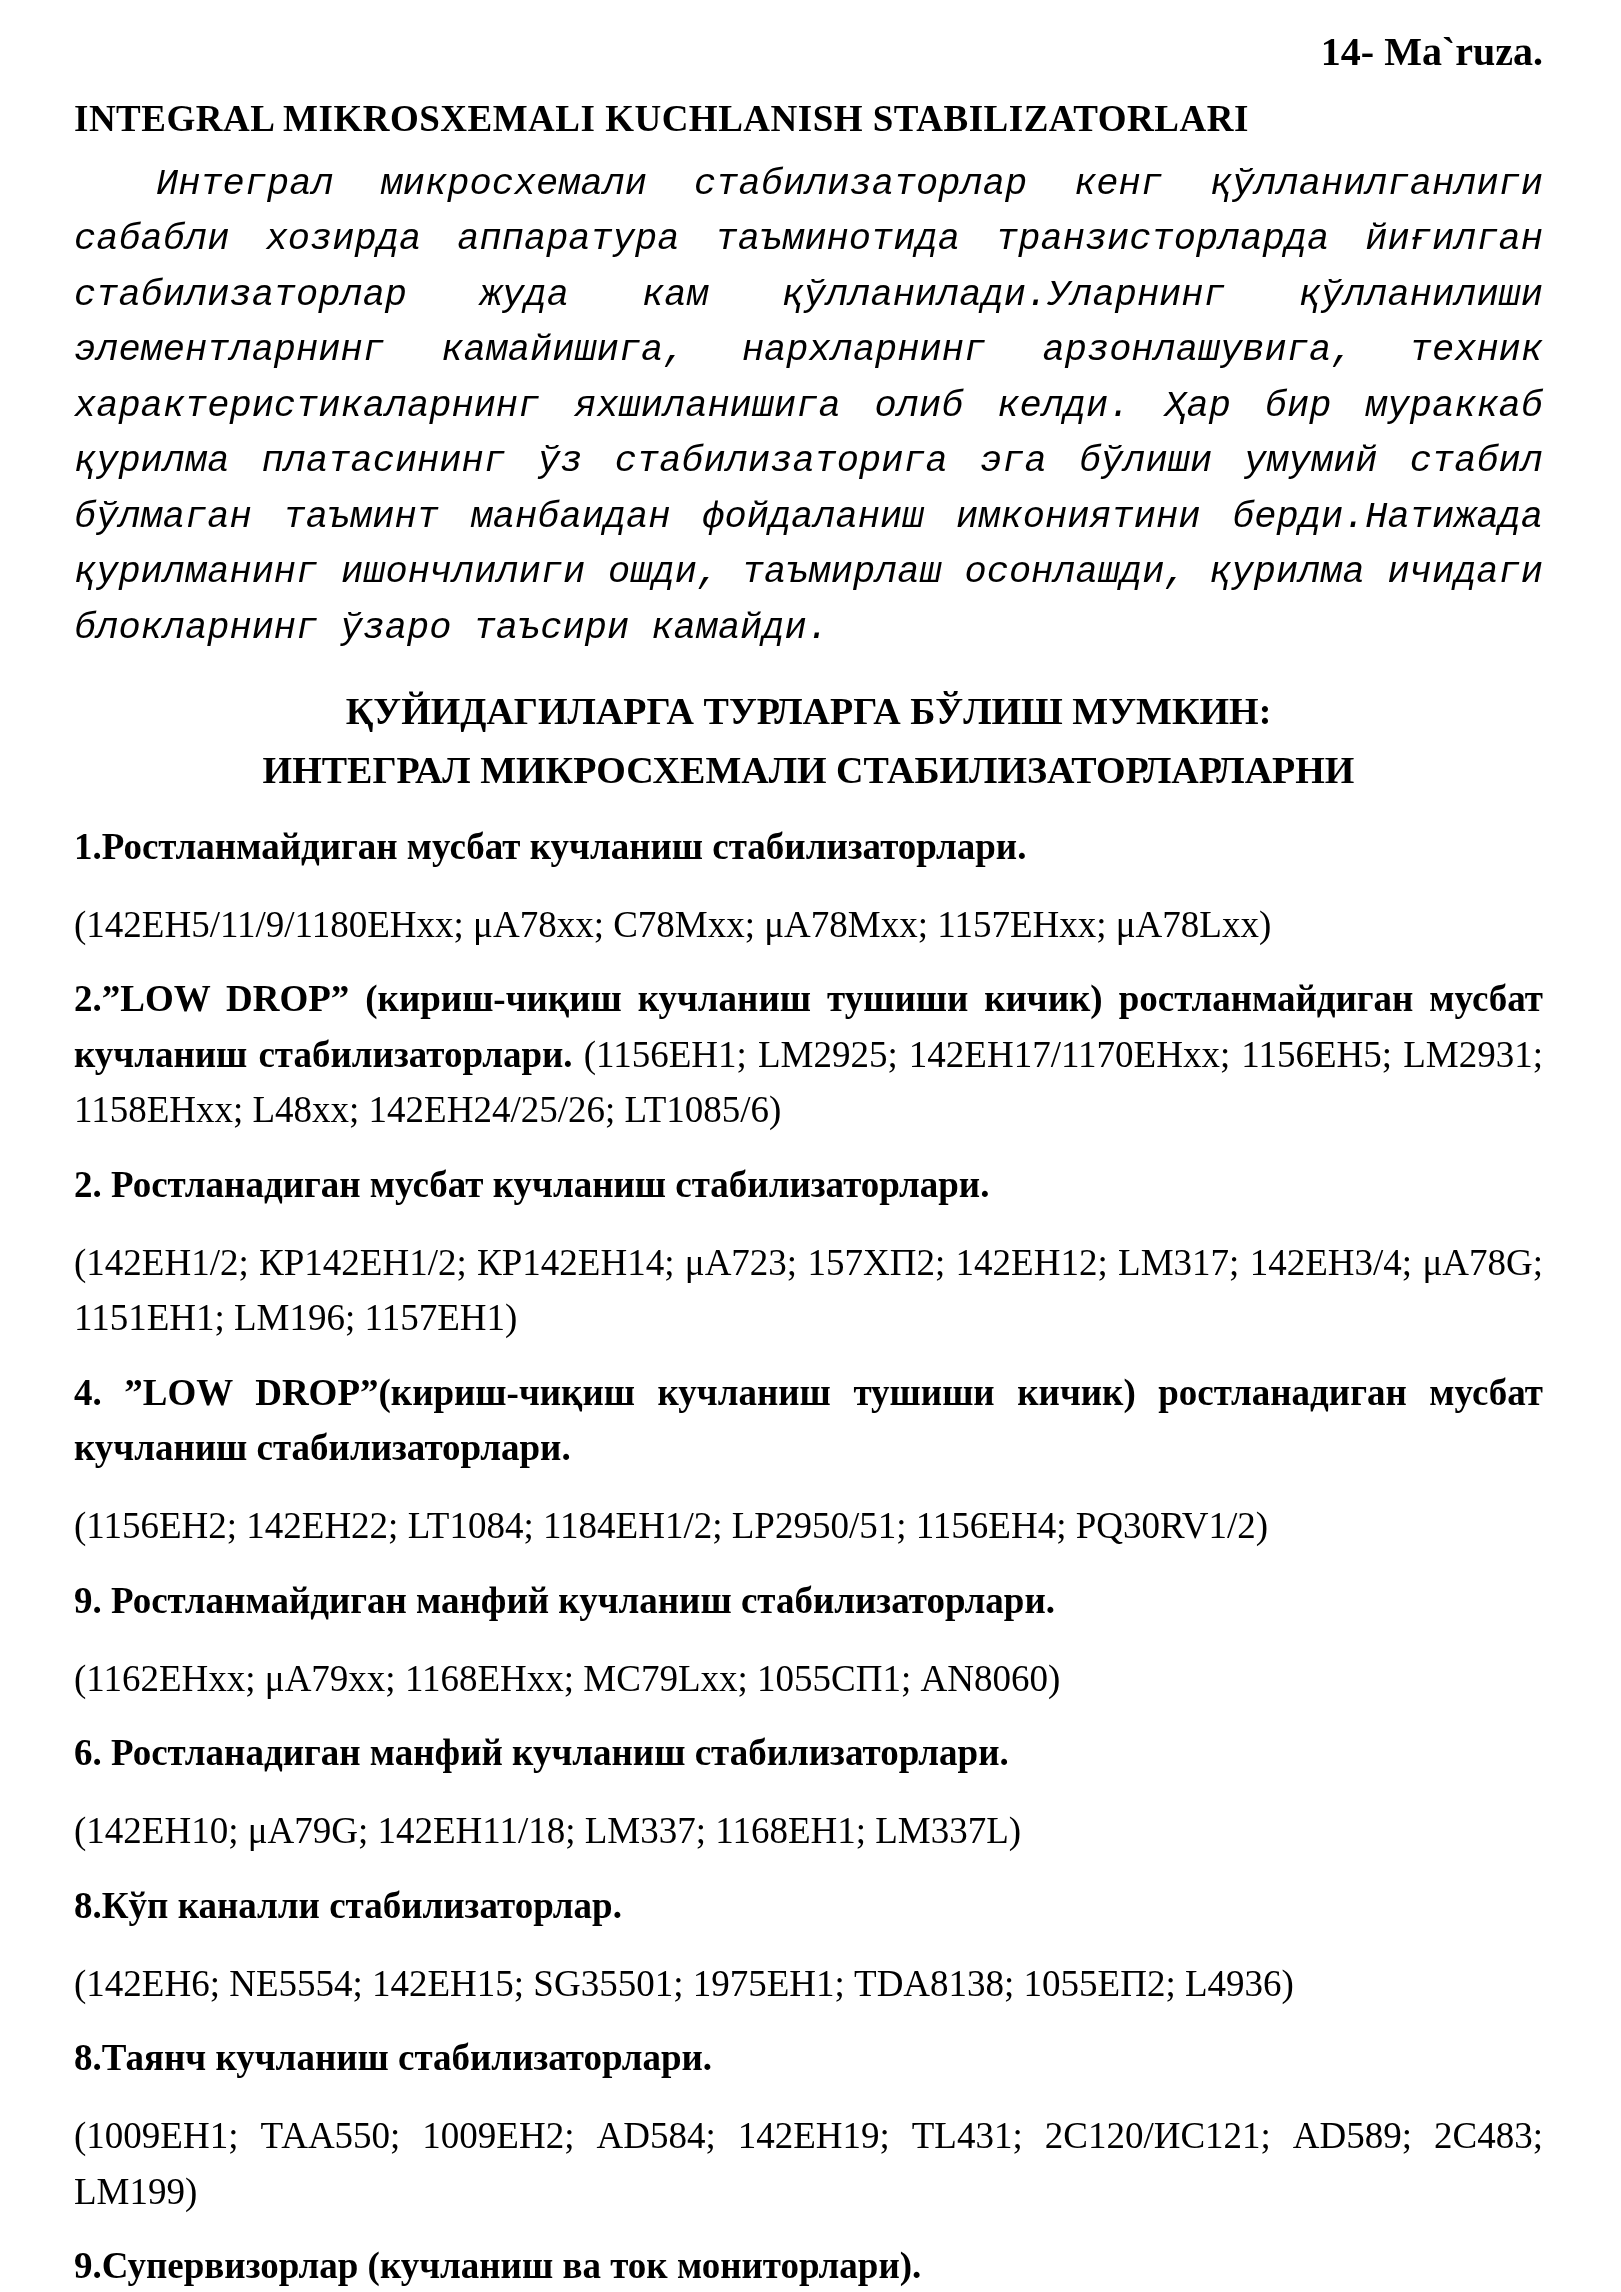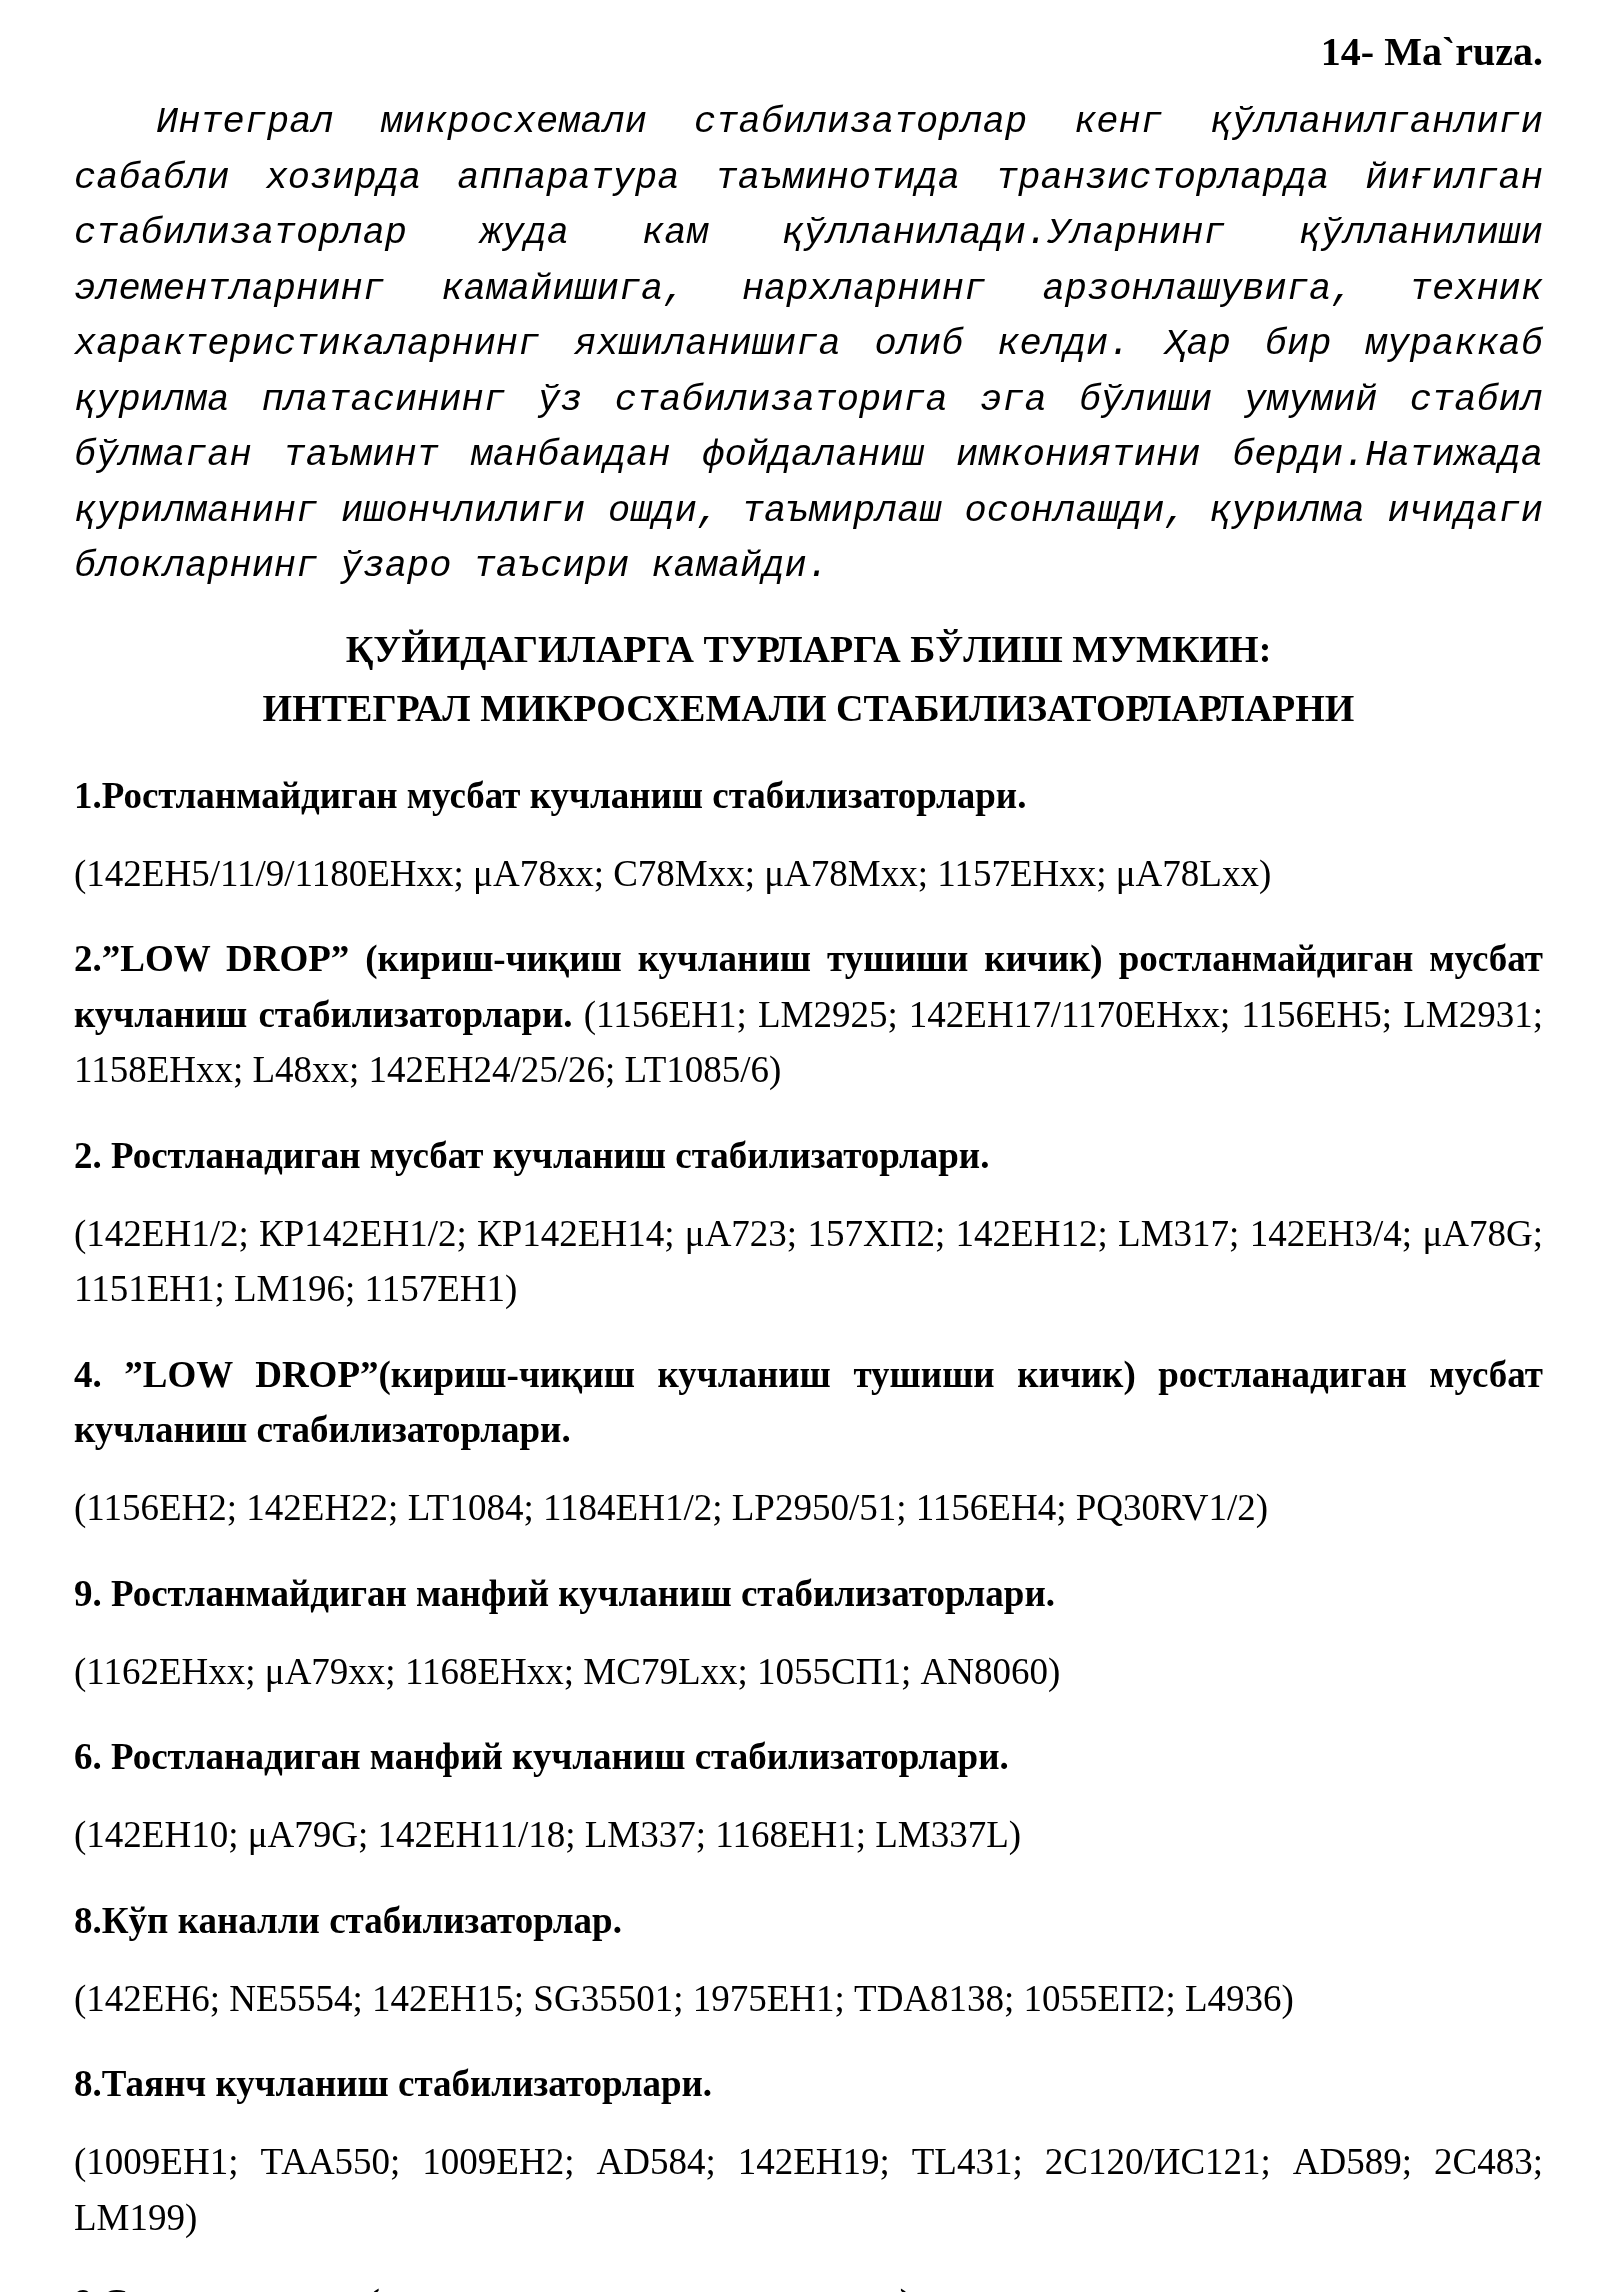--- a/index.html
+++ b/index.html
@@ -37,38 +37,39 @@
     font-family: Liberation Mono, monospace;
   }
   .subheading {
     margin: 25.5px 0 7.8px 0;
     text-align: center;
     font-weight: bold;
     font-size: 38px;
     line-height: 1.55;
   }
   .item {
-    margin: 30px 0 0 0;
+    margin: 19px 0 0 0;
     text-align: justify;
     line-height: 1.5;
     font-weight: normal;
   }
   .item > b { font-weight: bold; }
   .parts {
     margin: 22.5px 0 0 0;
     text-align: justify;
     line-height: 1.5;
   }
 </style>
 </head>
 <body>
 
 <div class="page">
   <p class="title">14- Ma`ruza.</p>
 
+  <p class="heading">INTEGRAL MIKROSXEMALI KUCHLANISH STABILIZATORLARI</p>
 
   <p class="intro">Интеграл микросхемали стабилизаторлар кенг қўлланилганлиги сабабли хозирда аппаратура таъминотида транзисторларда йиғилган стабилизаторлар жуда кам қўлланилади.Уларнинг қўлланилиши элементларнинг камайишига, нархларнинг арзонлашувига, техник характеристикаларнинг яхшиланишига олиб келди. Ҳар бир мураккаб қурилма платасининг ўз стабилизаторига эга бўлиши умумий стабил бўлмаган таъминт манбаидан фойдаланиш имкониятини берди.Натижада қурилманинг ишончлилиги ошди, таъмирлаш осонлашди, қурилма ичидаги блокларнинг ўзаро таъсири камайди.</p>
 
   <div class="subheading">
     <div>ҚУЙИДАГИЛАРГА ТУРЛАРГА БЎЛИШ МУМКИН:</div>
     <div>ИНТЕГРАЛ МИКРОСХЕМАЛИ СТАБИЛИЗАТОРЛАРЛАРНИ</div>
   </div>
 
   <div>
       <p class="item"><b>1.Ростланмайдиган мусбат кучланиш стабилизаторлари.</b></p>

